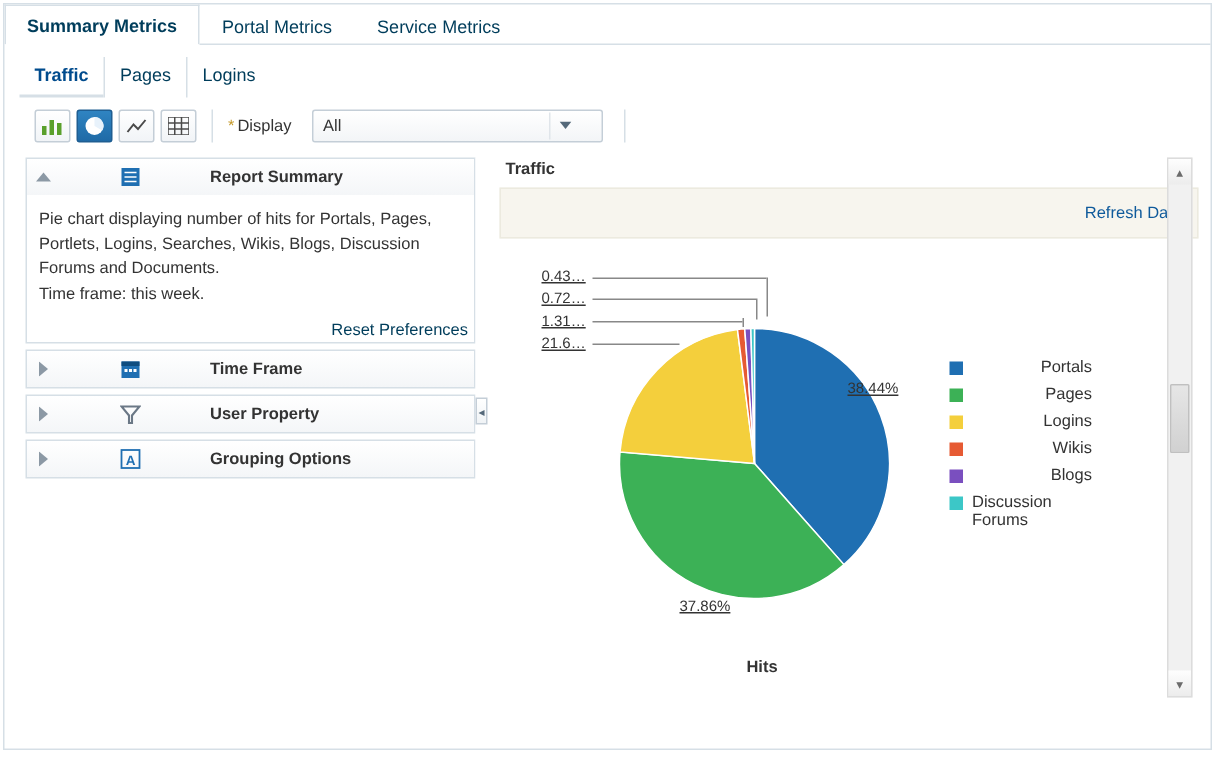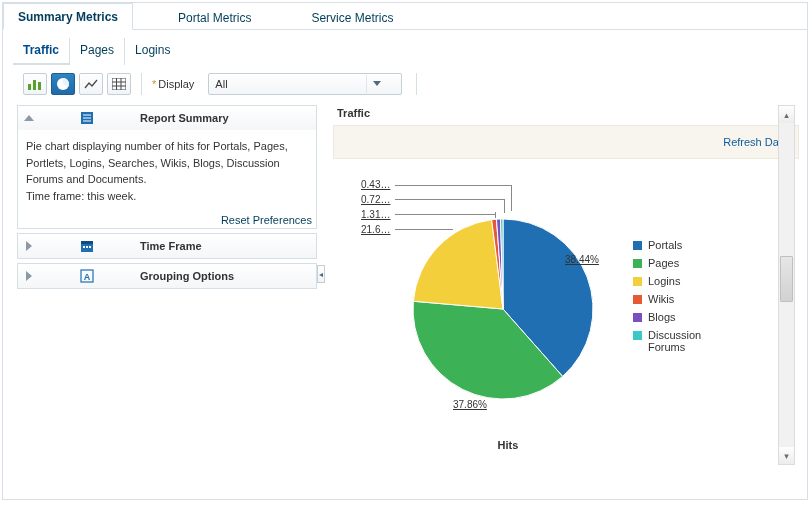--- a/index.html
+++ b/index.html
@@ -16,21 +16,20 @@
     border: 1px solid #d6dfe6;
     width: 806px;
     margin: 2px;
     height: 498px;
     position: relative;
   }
   .tabs {
     display: flex;
     align-items: flex-end;
     border-bottom: 1px solid #d6dfe6;
-    gap: 30px;
   }
   .tab {
     padding: 6px 14px 5px 14px;
     font-size: 12px;
     color: #003d5b;
     cursor: pointer;
     border: 1px solid transparent;
     border-bottom: none;
     margin-bottom: -1px;
   }
@@ -149,21 +148,21 @@
     display:flex; align-items:center; justify-content:flex-end;
     padding-right:10px;
   }
   .refresh-link { color:#0f5a9b; cursor:pointer; }
   .chart-area { position:relative; height:310px; }
   .pie-wrap { position:absolute; left:70px; top:50px; width:200px; height:200px; }
   .pie-label { position:absolute; font-size:10px; color:#333; white-space:nowrap;text-decoration:underline; }
   .leader { position:absolute; height:1px; background:#888; }
   .leaderv { position:absolute; width:1px; background:#888; }
   .legend { position:absolute; left:300px; top:80px; font-size:11px; }
-  .legend-item { display:flex; align-items:flex-start; margin-bottom:6px; }
+  .legend-item { display:flex; align-items:flex-start; margin-bottom:6px;justify-content:space-between; }
   .swatch { width:9px; height:9px; margin-right:6px; margin-top:2px; }
   .xlabel { position:absolute; top:280px; left:0; width:350px; text-align:center; font-weight:bold; }
   .scrollbar {
     position:absolute; right:4px; top:0; bottom:4px; width:17px;
     background:#f1f1f1; border:1px solid #dcdcdc;
   }
   .scroll-btn { height:17px; display:flex; align-items:center; justify-content:center; background:linear-gradient(#fefefe,#ececec); color:#6b6b6b; font-size:9px;}
   .scroll-thumb { position:absolute; left:1px; right:1px; top:150px; height:46px; background:linear-gradient(#e6e6e6,#d1d1d1); border:1px solid #c0c0c0; border-radius:1px;}
   svg { display:block; }
 </style>
@@ -263,20 +262,35 @@
                 <rect x="1" y="2" width="12" height="3" fill="#0f4d80"></rect>
                 <rect x="3" y="7" width="2" height="2" fill="#fff"></rect>
                 <rect x="6" y="7" width="2" height="2" fill="#fff"></rect>
                 <rect x="9" y="7" width="2" height="2" fill="#fff"></rect>
               </svg>
           </span>
           <span>Time Frame</span>
         </div>
       </div>
 
+      <div class="panel">
+        <div class="panel-header">
+          <span class="disclosure">
+            <svg width="10" height="10">
+                <polygon points="2,0 8,5 2,10" fill="#8c99a5"></polygon>
+              </svg>
+          </span>
+          <span class="panel-icon">
+            <svg width="14" height="14">
+                <polygon points="1,2 13,2 8,8 8,13 6,13 6,8" fill="none" stroke="#6b7886" stroke-width="1.4"></polygon>
+              </svg>
+          </span>
+          <span>User Property</span>
+        </div>
+      </div>
 
       <div class="panel">
         <div class="panel-header">
           <span class="disclosure">
             <svg width="10" height="10">
                 <polygon points="2,0 8,5 2,10" fill="#8c99a5"></polygon>
               </svg>
           </span>
           <span class="panel-icon">
             <svg width="14" height="14">

